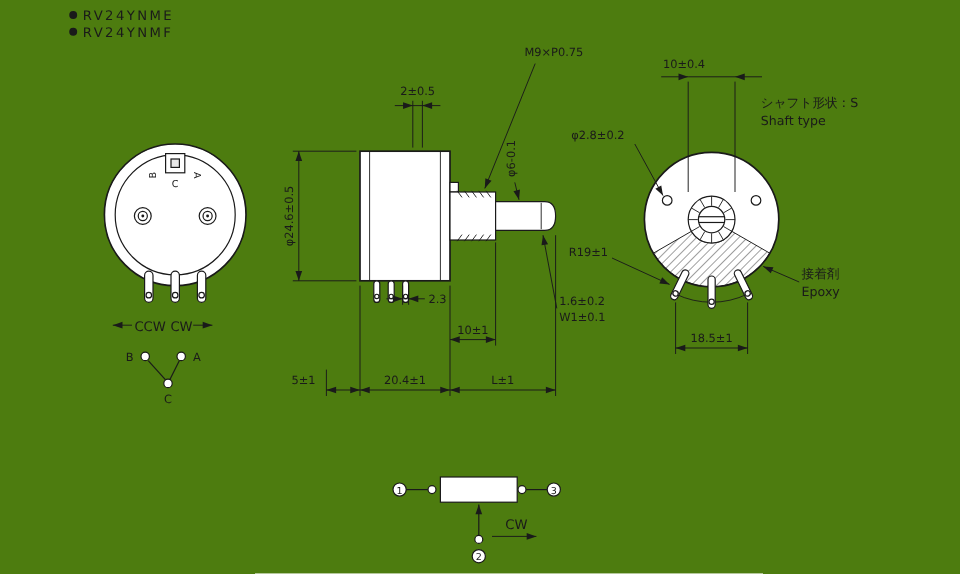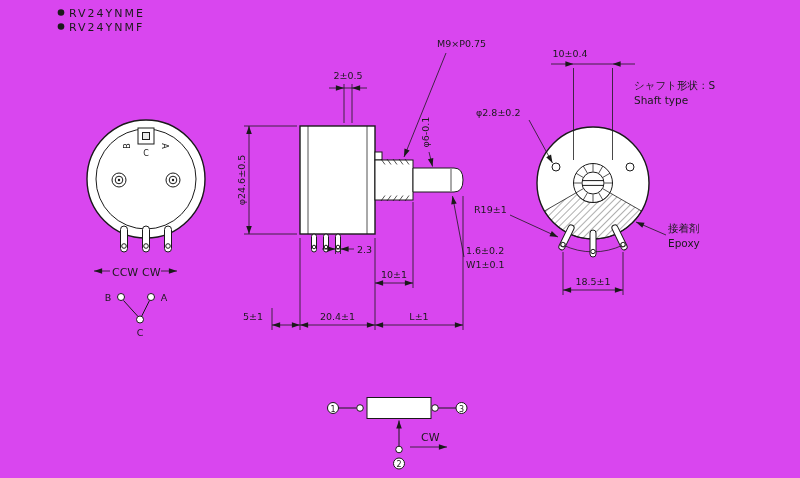--- a/index.html
+++ b/index.html
@@ -1,16 +1,16 @@
 <!DOCTYPE html>
 <html><head>
 <meta charset="utf-8">
 <style>
   html,body{margin:0;padding:0;background:#ffffff;}
-  .stage{position:relative;width:800px;height:478px;background:#d946ef;overflow:hidden;
+  .stage{position:relative;width:800px;height:478px;background:#4d7c0f;overflow:hidden;
          font-family:"DejaVu Sans",sans-serif;}
   svg text{font-family:"DejaVu Sans",sans-serif;fill:#1a1a1a;}
   .t8{font-size:8px}
   .t9{font-size:9.5px}
   .t10{font-size:10.5px}
   .t11{font-size:11px}
   .sp{letter-spacing:2px}
   .obj{stroke:#1a1a1a;stroke-width:1.4;fill:#ffffff}
   .ln{stroke:#1a1a1a;stroke-width:1;fill:none}
   .lnw{stroke:#1a1a1a;stroke-width:1;fill:#ffffff}

